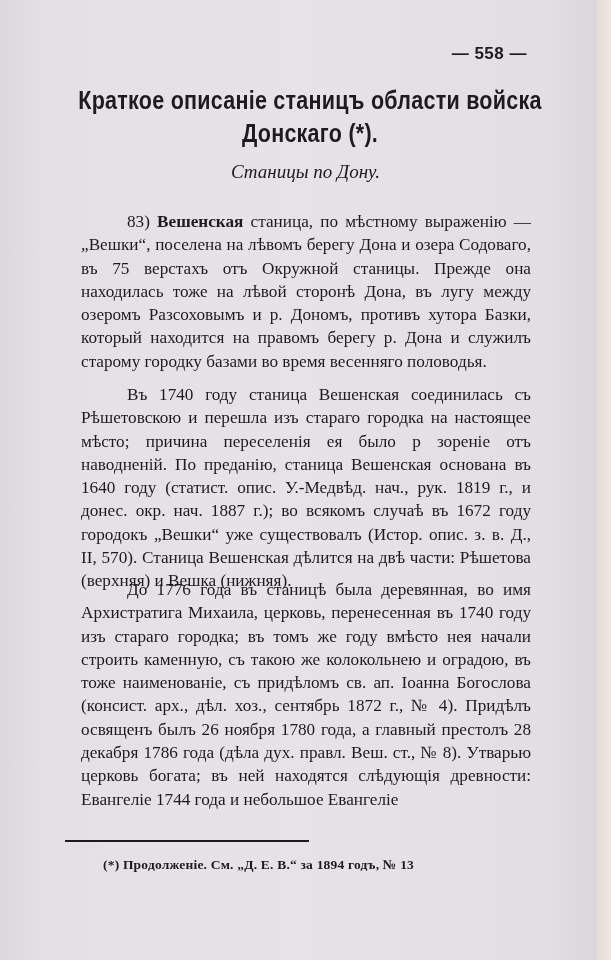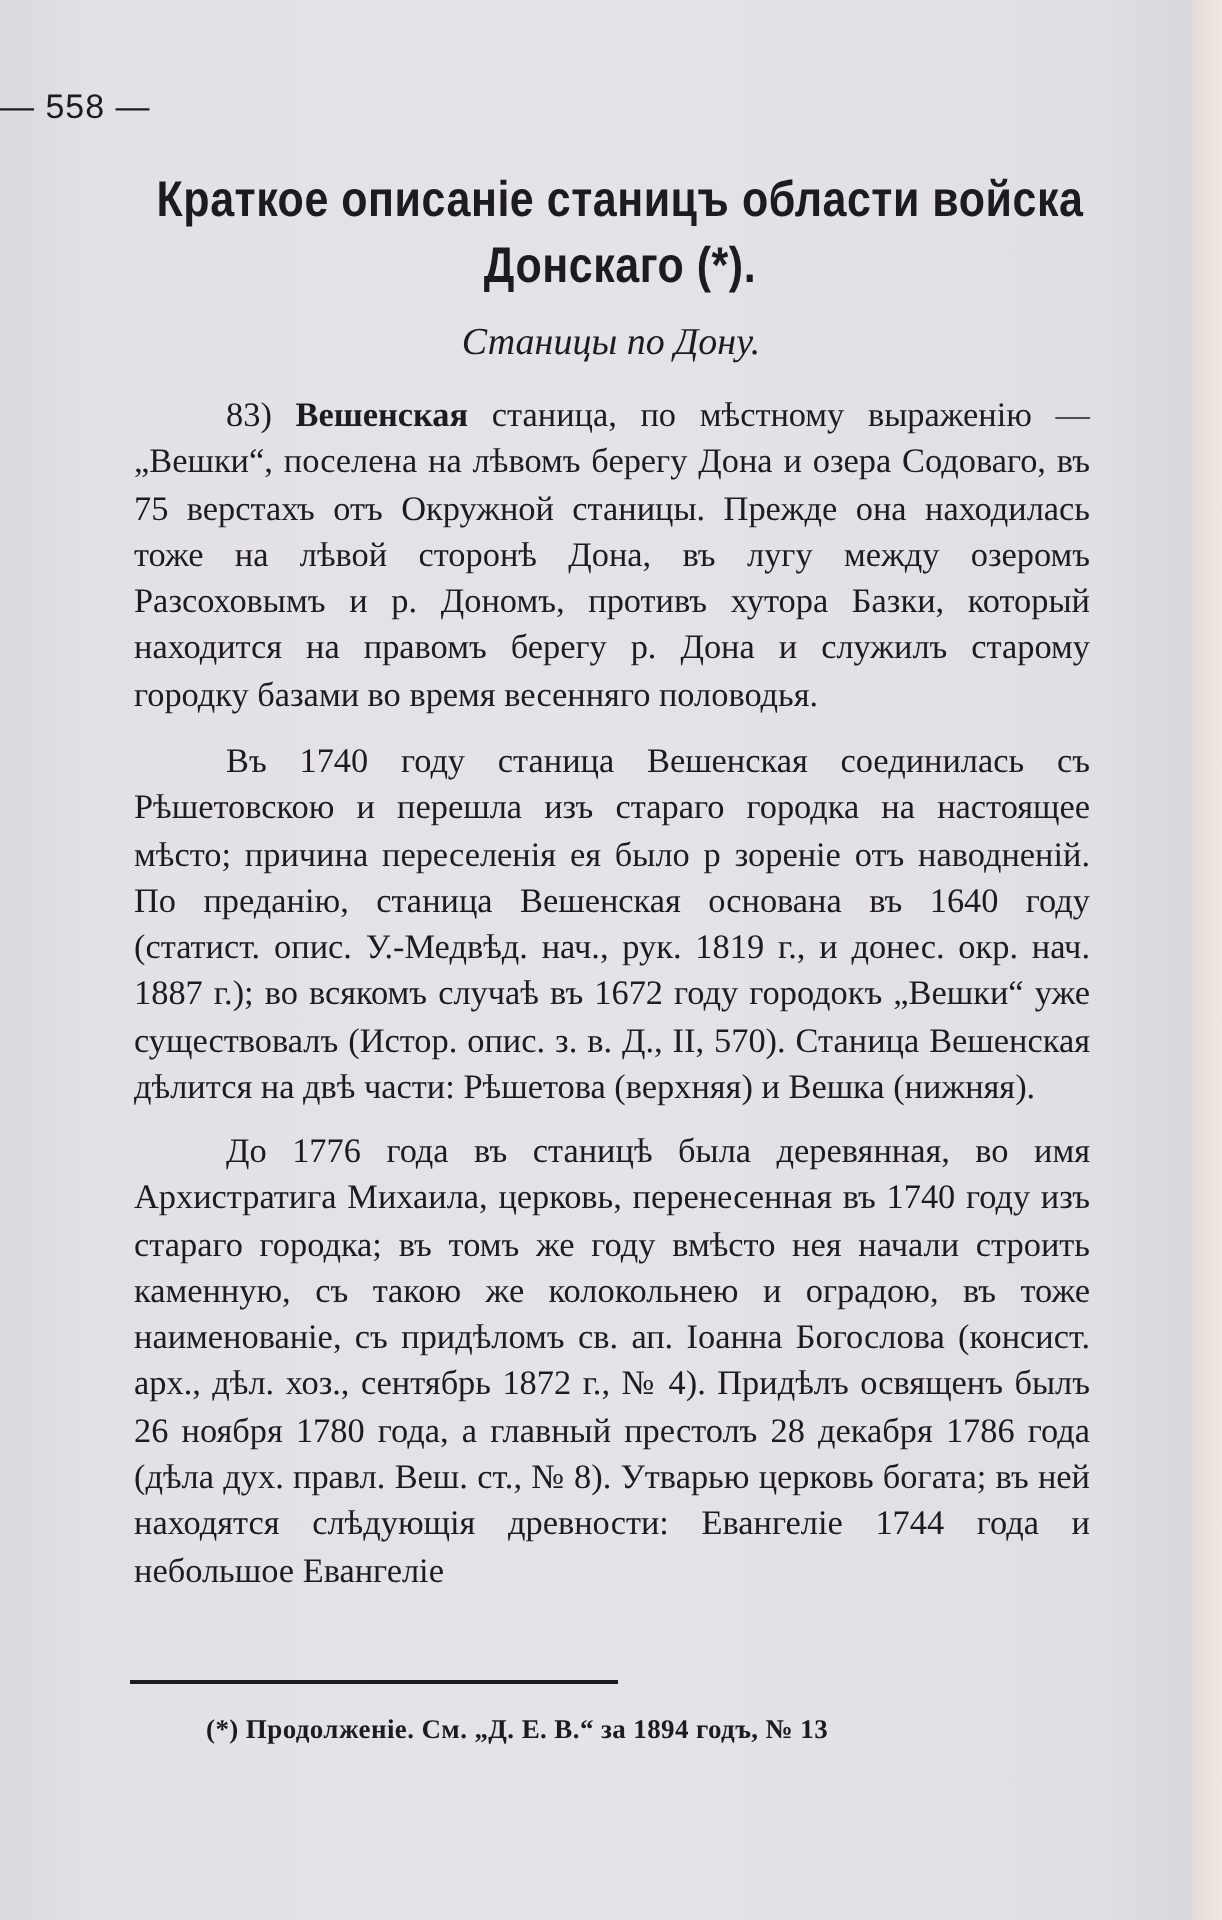--- a/index.html
+++ b/index.html
@@ -12,40 +12,40 @@
   }
   .page {
     position: absolute; left: 0; top: 0; width: 596px; height: 960px;
     background: linear-gradient(90deg, #dcd9de 0%, #e4e1e6 8%, #e6e3e8 50%, #e2dfe4 92%, #dad7dc 100%);
   }
   .edge {
     position: absolute; left: 596px; top: 0; width: 15px; height: 960px;
     background: linear-gradient(90deg, #e3dcd8 0%, #f0e7e0 100%);
   }
   .page-number {
-    position: absolute; top: 44px; left: 0; width: 527px; text-align: left;
+    position: absolute; top: 44px; left: 0; width: 527px; text-align: right;
     font-family: "Liberation Sans Narrow", "Liberation Sans", sans-serif;
-    font-weight: normal; font-size: 17px; letter-spacing: 0.5px;
+    font-weight: bold; font-size: 17px; letter-spacing: 0.5px;
   }
   .title {
     position: absolute; top: 84px; left: 30px; width: 560px; text-align: center;
     font-family: "Liberation Sans", "DejaVu Sans", sans-serif;
     font-weight: bold; font-size: 25px; line-height: 33px;
     transform: scaleX(0.86); transform-origin: center top;
     letter-spacing: 0.3px;
   }
   .subtitle {
     position: absolute; top: 161px; left: 0; width: 611px; text-align: center;
     font-style: italic; font-size: 19px;
   }
   .body-text {
     position: absolute; left: 67px; width: 478px;
     font-size: 17.2px; line-height: 23.3px; text-align: justify;
   }
-  .body-text p { margin: 0; text-indent: 46px; }
+  .body-text p { margin: 14px; text-indent: 46px; }
   .body-text b { font-weight: bold; }
   .rule {
     position: absolute; left: 65px; top: 840px; width: 244px; height: 2px; background: #1e1b1e;
   }
   .footnote {
     position: absolute; top: 857px; left: 103px; font-size: 13.5px; font-weight: bold;
     letter-spacing: 0.2px;
   }
 </style>
 </head>

